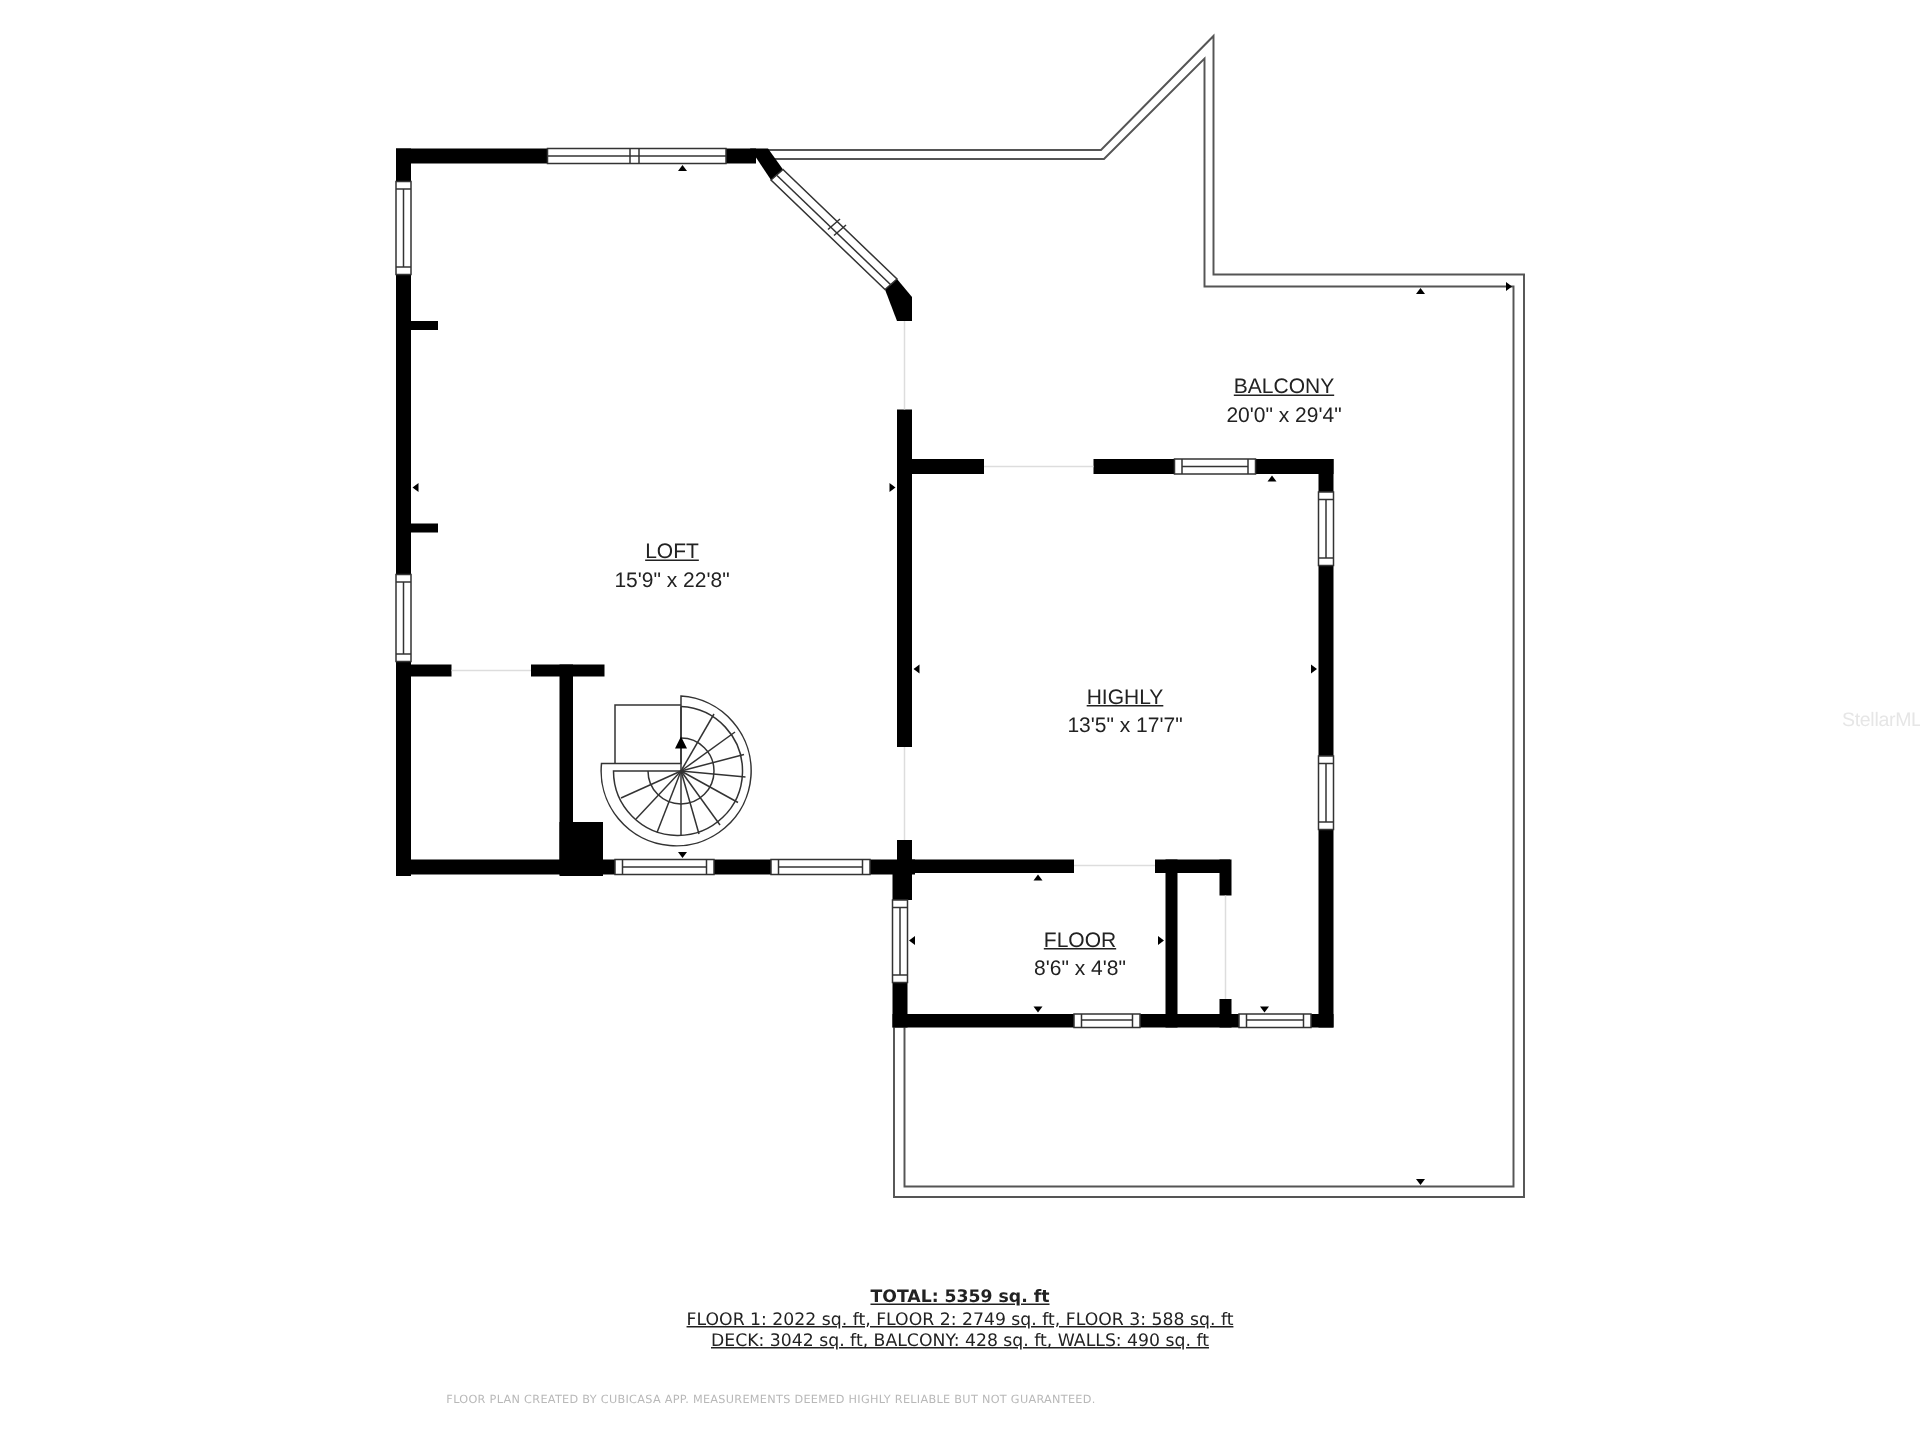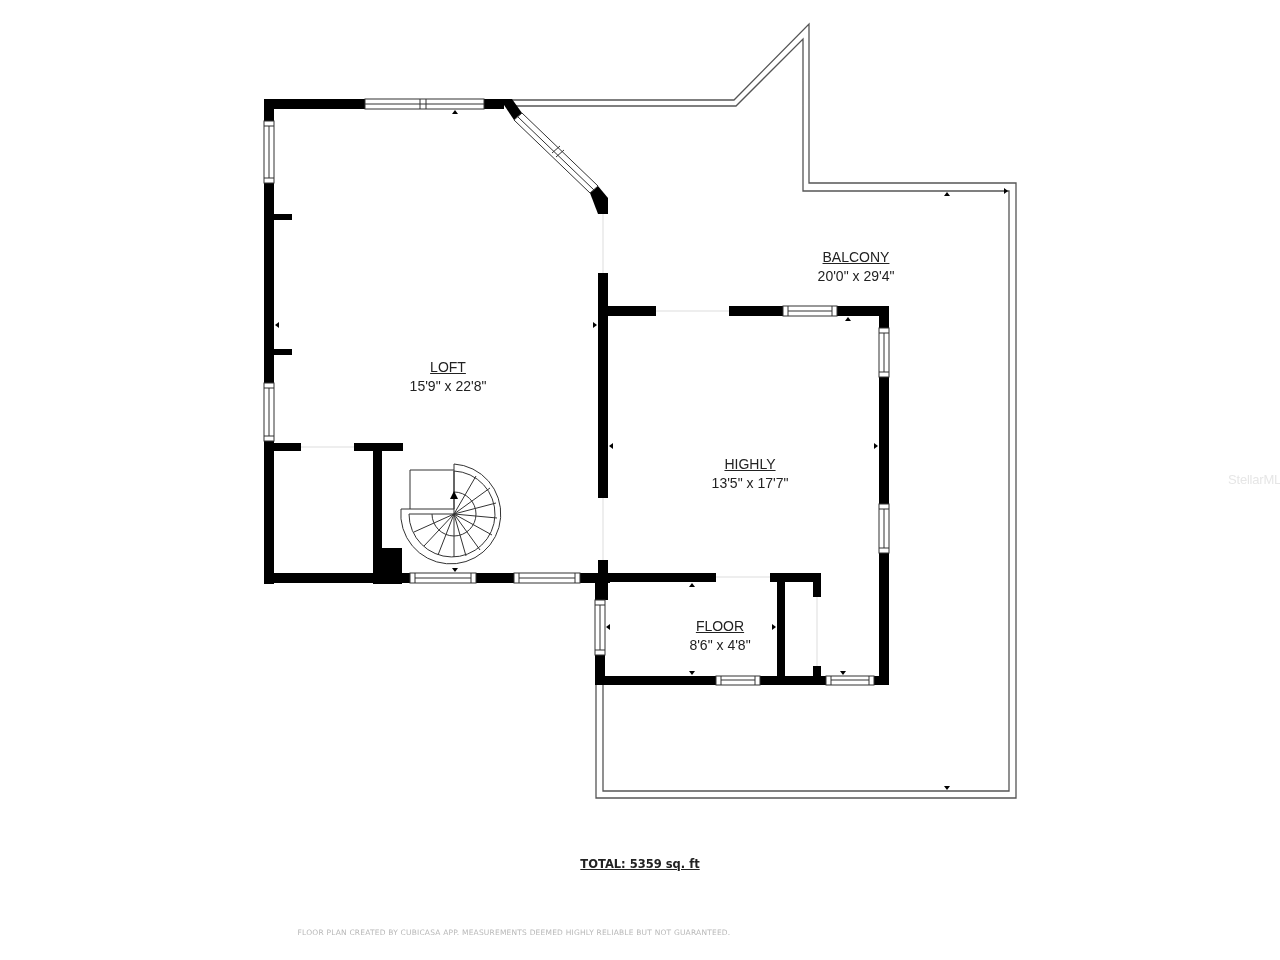--- a/index.html
+++ b/index.html
@@ -280,15 +280,17 @@
 
 <div class="room-label" style="left:720px; top:617px;">
   <span class="name">FLOOR</span>
   <span class="dims">8'6" x 4'8"</span>
 </div>
 
 <div class="watermark">StellarMLS</div>
 
 <div class="summary">
   <span class="total">TOTAL: 5359 sq. ft</span>
+  <span class="line">FLOOR 1: 2022 sq. ft, FLOOR 2: 2749 sq. ft, FLOOR 3: 588 sq. ft</span>
+  <span class="line">DECK: 3042 sq. ft, BALCONY: 428 sq. ft, WALLS: 490 sq. ft</span>
 </div>
 
 <div class="disclaimer">FLOOR PLAN CREATED BY CUBICASA APP. MEASUREMENTS DEEMED HIGHLY RELIABLE BUT NOT GUARANTEED.</div>
 
 </body></html>

